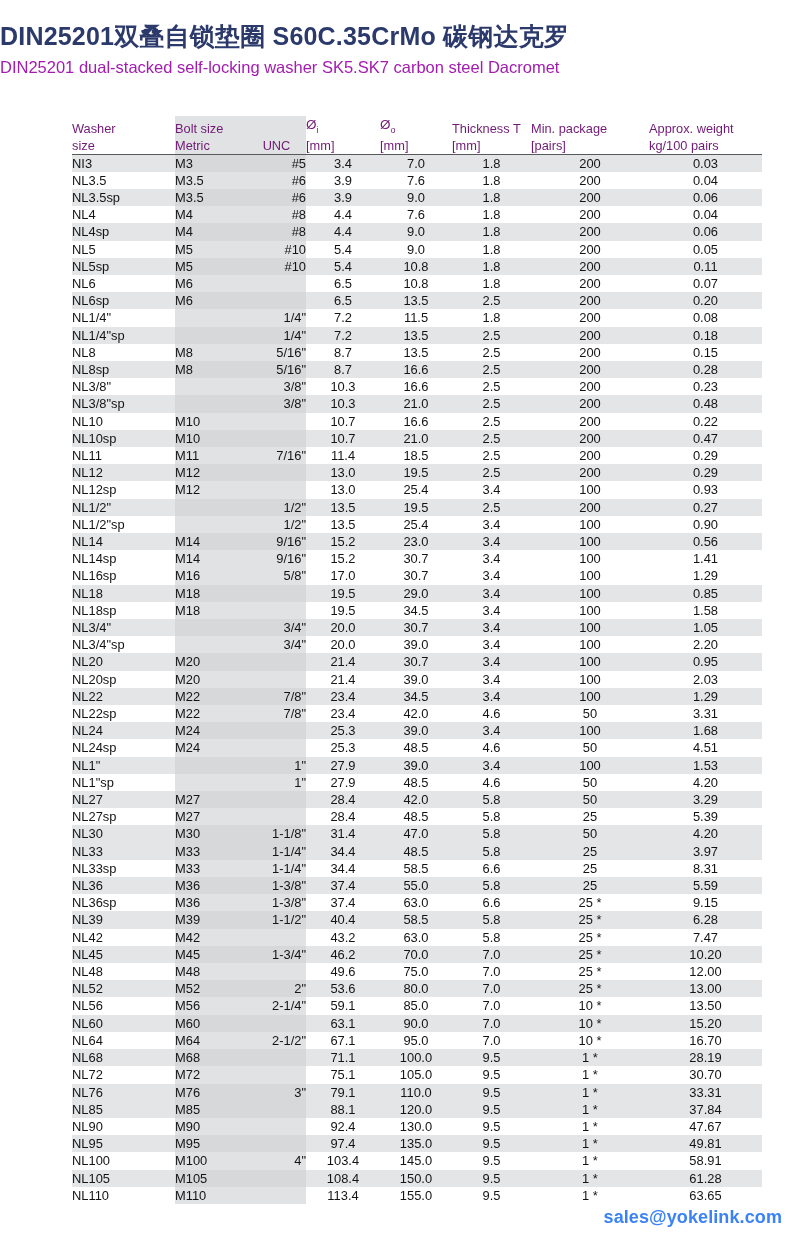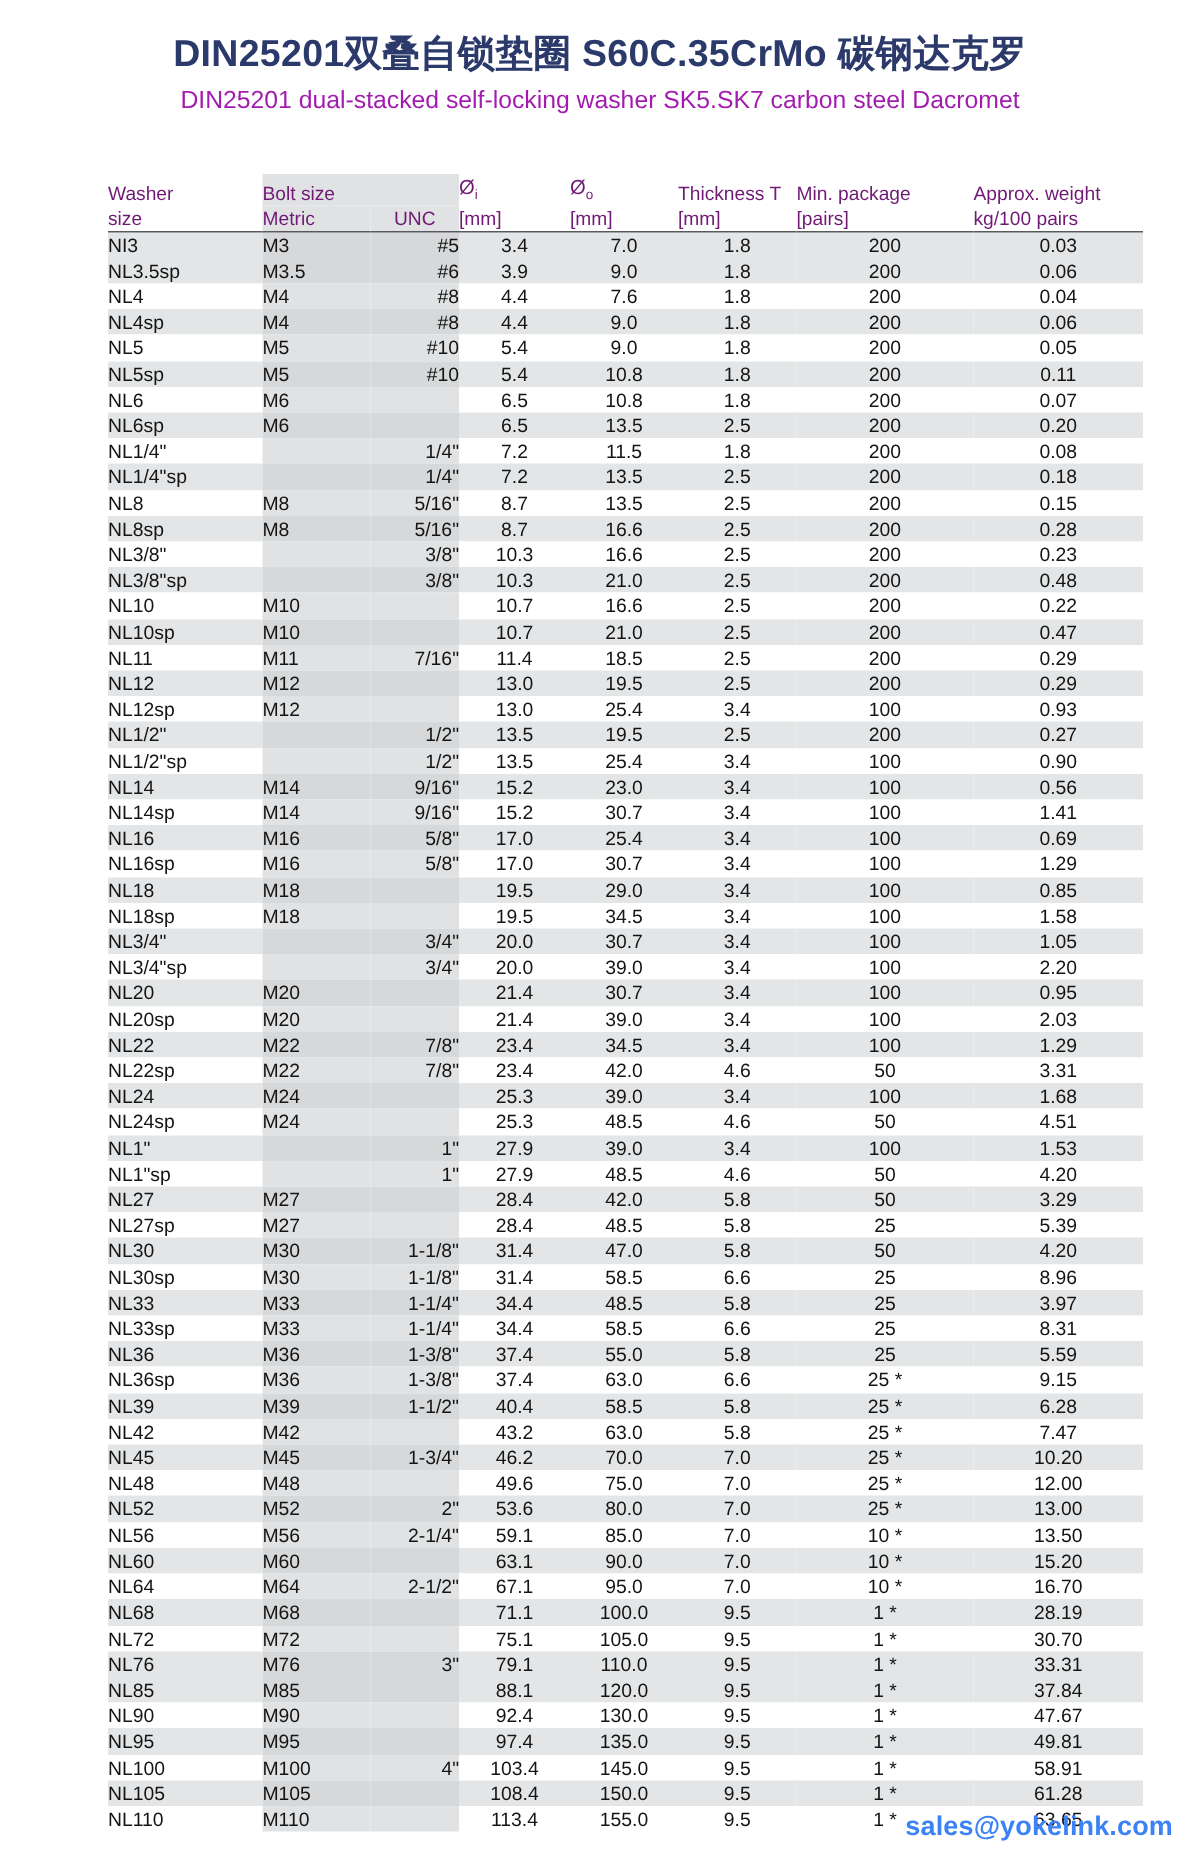--- a/index.html
+++ b/index.html
@@ -12,21 +12,20 @@
     background: #ffffff;
     font-family: "Liberation Sans", sans-serif;
     color: #1b1b1b;
     overflow: hidden;
     position: relative;
   }
 
   
   .title-block {
     padding: 22px 0 0 0;
-    text-align: center;
   }
   .title-cn {
     font-size: 25px;
     font-weight: bold;
     color: #2b3a6b;
     letter-spacing: 0.2px;
     line-height: 1.18;
     white-space: nowrap;
   }
   .title-en {
@@ -185,20 +184,30 @@
         <tr class="r even">
           <td class="washer">NI3</td>
           <td class="metric bolt">M3</td>
           <td class="unc bolt">#5</td>
           <td class="num">3.4</td>
           <td class="num">7.0</td>
           <td class="num">1.8</td>
           <td class="pkg">200</td>
           <td class="wt">0.03</td>
         </tr>
+        <tr class="r odd">
+          <td class="washer">NL3.5</td>
+          <td class="metric bolt">M3.5</td>
+          <td class="unc bolt">#6</td>
+          <td class="num">3.9</td>
+          <td class="num">7.6</td>
+          <td class="num">1.8</td>
+          <td class="pkg">200</td>
+          <td class="wt">0.04</td>
+        </tr>
         <tr class="r even">
           <td class="washer">NL3.5sp</td>
           <td class="metric bolt">M3.5</td>
           <td class="unc bolt">#6</td>
           <td class="num">3.9</td>
           <td class="num">9.0</td>
           <td class="num">1.8</td>
           <td class="pkg">200</td>
           <td class="wt">0.06</td>
         </tr>
@@ -404,30 +413,20 @@
         </tr>
         <tr class="r odd">
           <td class="washer">NL14sp</td>
           <td class="metric bolt">M14</td>
           <td class="unc bolt">9/16"</td>
           <td class="num">15.2</td>
           <td class="num">30.7</td>
           <td class="num">3.4</td>
           <td class="pkg">100</td>
           <td class="wt">1.41</td>
-        </tr>
-        <tr class="r even">
-          <td class="washer">NL16</td>
-          <td class="metric bolt">M16</td>
-          <td class="unc bolt">5/8"</td>
-          <td class="num">17.0</td>
-          <td class="num">25.4</td>
-          <td class="num">3.4</td>
-          <td class="pkg">100</td>
-          <td class="wt">0.69</td>
         </tr>
         <tr class="r odd">
           <td class="washer">NL16sp</td>
           <td class="metric bolt">M16</td>
           <td class="unc bolt">5/8"</td>
           <td class="num">17.0</td>
           <td class="num">30.7</td>
           <td class="num">3.4</td>
           <td class="pkg">100</td>
           <td class="wt">1.29</td>
@@ -575,30 +574,20 @@
         <tr class="r even">
           <td class="washer">NL30</td>
           <td class="metric bolt">M30</td>
           <td class="unc bolt">1-1/8"</td>
           <td class="num">31.4</td>
           <td class="num">47.0</td>
           <td class="num">5.8</td>
           <td class="pkg">50</td>
           <td class="wt">4.20</td>
         </tr>
-        <tr class="r odd">
-          <td class="washer">NL30sp</td>
-          <td class="metric bolt">M30</td>
-          <td class="unc bolt">1-1/8"</td>
-          <td class="num">31.4</td>
-          <td class="num">58.5</td>
-          <td class="num">6.6</td>
-          <td class="pkg">25</td>
-          <td class="wt">8.96</td>
-        </tr>
         <tr class="r even">
           <td class="washer">NL33</td>
           <td class="metric bolt">M33</td>
           <td class="unc bolt">1-1/4"</td>
           <td class="num">34.4</td>
           <td class="num">48.5</td>
           <td class="num">5.8</td>
           <td class="pkg">25</td>
           <td class="wt">3.97</td>
         </tr>

